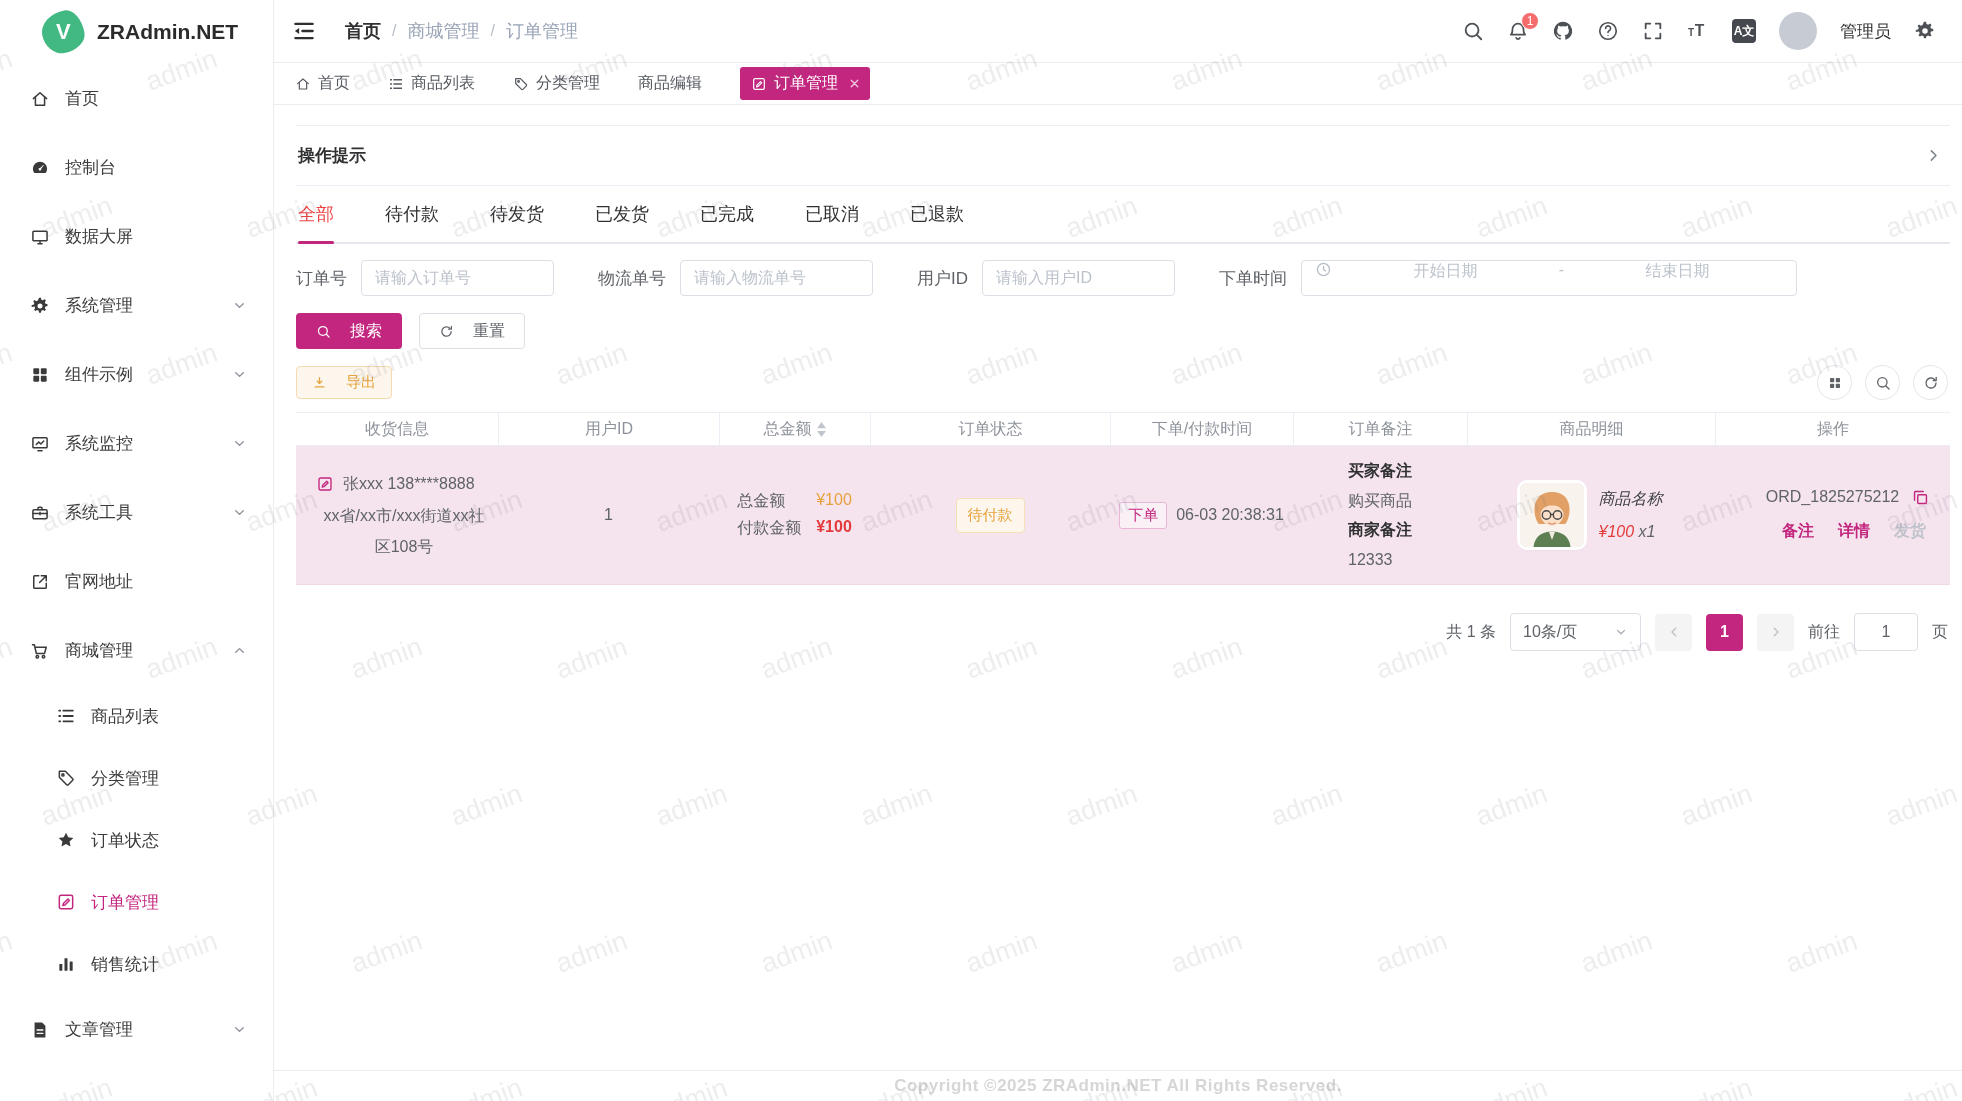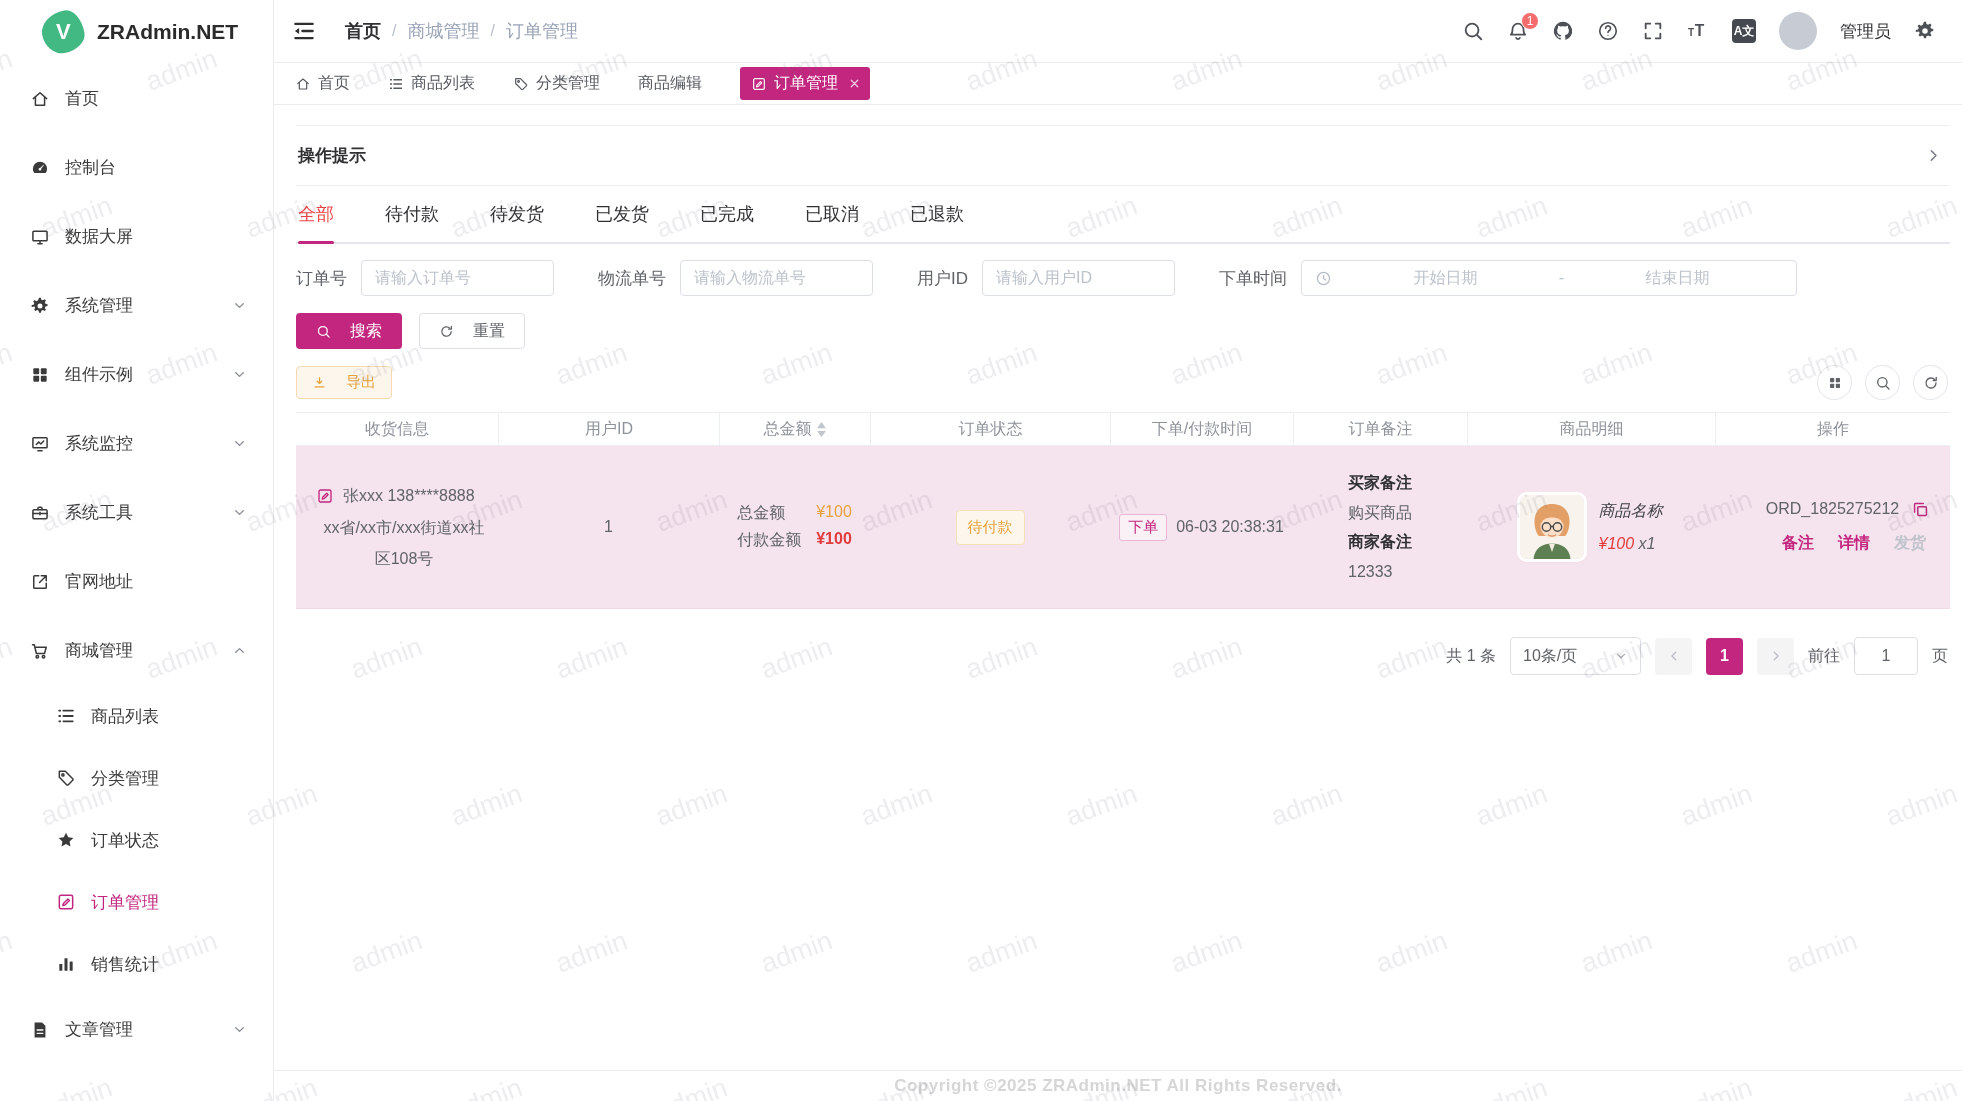--- a/index.html
+++ b/index.html
@@ -62,21 +62,21 @@
   .ftab { font-size:18px; color:#303133; padding:16px 0; position:relative; cursor:pointer; }
   .ftab.active { color:#ef4444; }
   .ftab.active::after { content:""; position:absolute; left:0; right:0; bottom:-2px; height:3px; background:#c3267e; border-radius:2px; }
 
   .sform { margin-top:16px; display:flex; align-items:center; font-size:17px; color:#5f6368; }
   .sfield { display:flex; align-items:center; margin-right:44px; }
   .sl { margin-right:14px; white-space:nowrap; }
   .sinput { width:193px; height:36px; border:1px solid #dcdfe6; border-radius:4px; padding:0 13px; font-size:16px;
     color:#333; outline:none; font-family:inherit; background:#fff; }
   .sinput::placeholder { color:#bcc2cc; }
-  .drange { width:496px; height:36px; border:1px solid #dcdfe6; border-radius:4px; display:flex; align-items:center;
+  .drange { width:496px; height:36px; border:1px solid #dcdfe6; border-radius:4px; display:flex; 
     padding:0 13px; color:#bcc2cc; font-size:16px; gap:8px; background:#fff; }
   .drange .dph { flex:1; text-align:center; }
   .clock { width:17px; height:17px; color:#b6bcc6; flex:none; }
 
   .btns { margin-top:17px; display:flex; gap:17px; }
   .btn { height:36px; display:inline-flex; align-items:center; gap:19px; border-radius:4px; font-size:16px;
     padding:0 19px; border:1px solid transparent; cursor:pointer; font-family:inherit; }
   .btn .bico { width:15px; height:15px; }
   .btn-primary { background:#c3267e; color:#fff; }
   .btn-plain { background:#fff; border-color:#dcdfe6; color:#5f6368; }
@@ -105,21 +105,21 @@
   .addr-block { padding-left:14px; line-height:1.95;text-align:center; }
   .addr-line1 { display:flex; align-items:center; gap:9px; }
   .row-edit-ic { width:18px; height:18px; color:#c3267e; cursor:pointer; flex:none; }
   .cell-center { display:flex; align-items:center; justify-content:center; }
   .amounts { display:grid; grid-template-columns:auto auto; column-gap:15px; row-gap:6px; margin:0 auto; width:fit-content; }
   .amt-orange { color:#e6a23c; }
   .amt-red { color:#e23b3b; font-weight:600; }
   .status-badge { background:#fdf6ec; border:1px solid #f6e0b8; color:#e6a23c; font-size:15px; padding:7px 11px; border-radius:4px; }
   .time-line { display:flex; align-items:center; justify-content:center; gap:9px; width:100%; }
   .order-badge { border:1px solid #eab6d6; background:rgba(255,255,255,.5); color:#c3267e; font-size:15px; padding:3px 8px; border-radius:3px; }
-  .notes { line-height:1.85; width:fit-content; margin:12px auto; text-align:left; }
+  .notes { line-height:1.85; width:fit-content; margin:0 auto; text-align:left; }
   .note-label { font-weight:700; color:#303133; }
   .prod { display:flex; align-items:center; gap:15px; justify-content:center; width:100%; }
   .prod-img { width:64px; height:64px; border-radius:7px; box-shadow:0 0 0 3px #fff, 0 1px 4px rgba(0,0,0,.15); cursor:pointer; flex:none; }
   .prod-info { line-height:2.1;font-style:italic; }
   .prod-name { color:#3d4045; }
   .prod-price { color:#e23b3b; }
   .prod-qty { color:#5f6368; }
   .op-cell { display:flex; flex-direction:column; gap:15px; width:100%; padding:0 14px; }
   .op-line1 { display:flex; align-items:center; justify-content:center; position:relative; color:#5f6368; }
   .copy-ic { width:19px; height:19px; color:#c3267e; position:absolute; right:0; cursor:pointer; }

